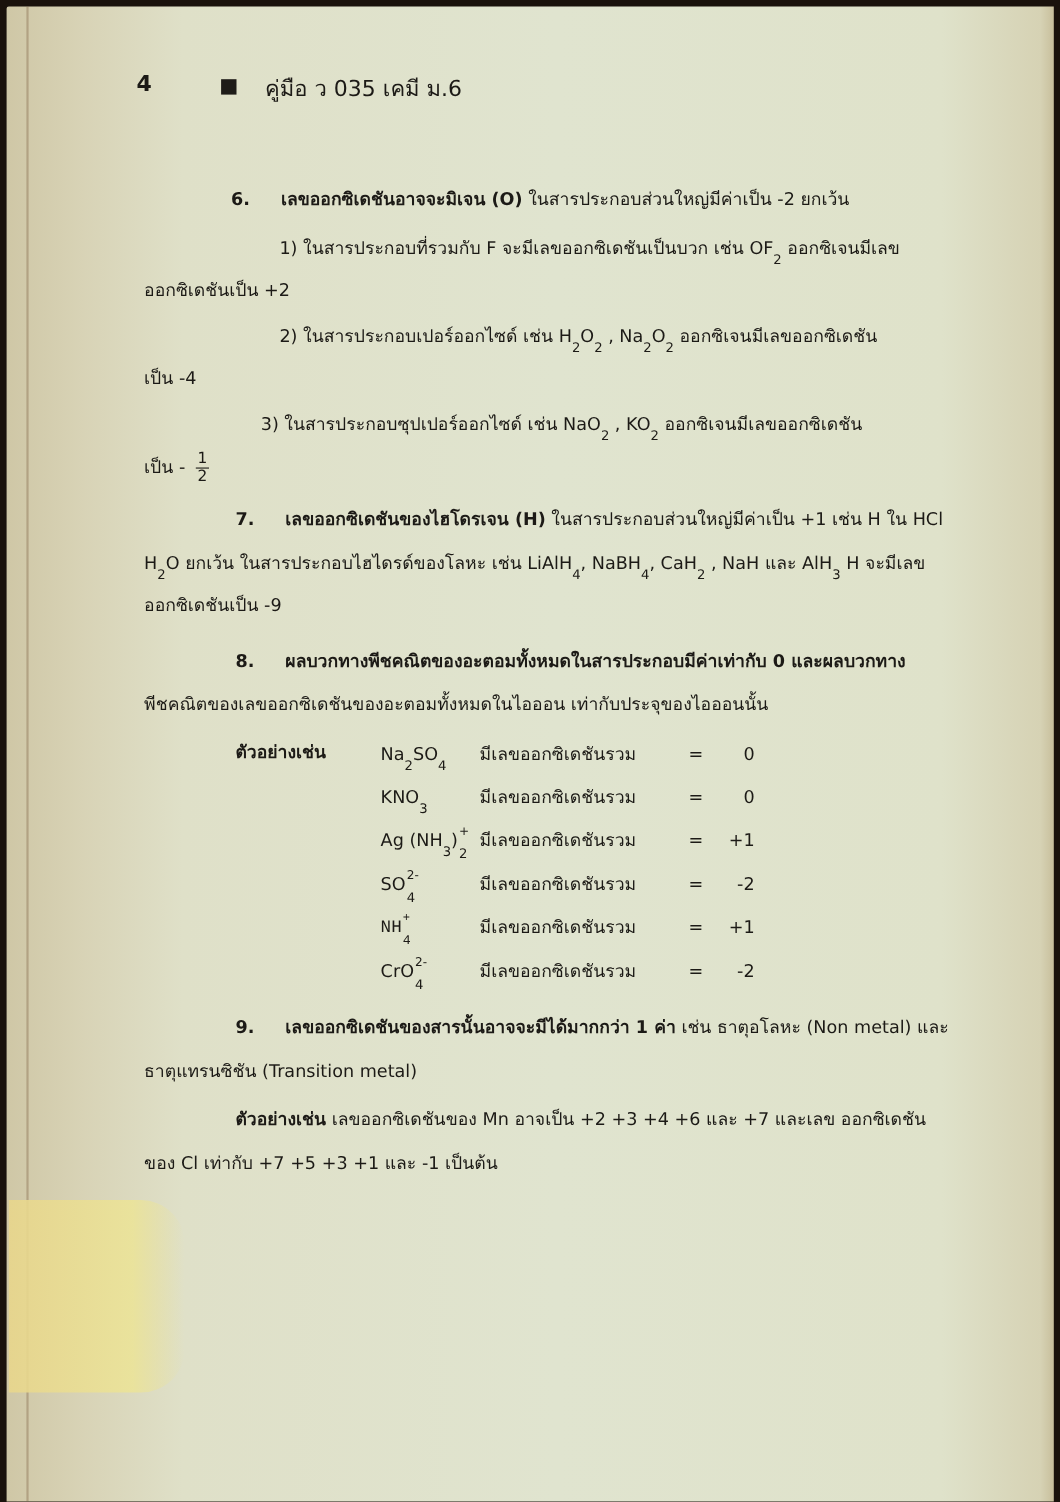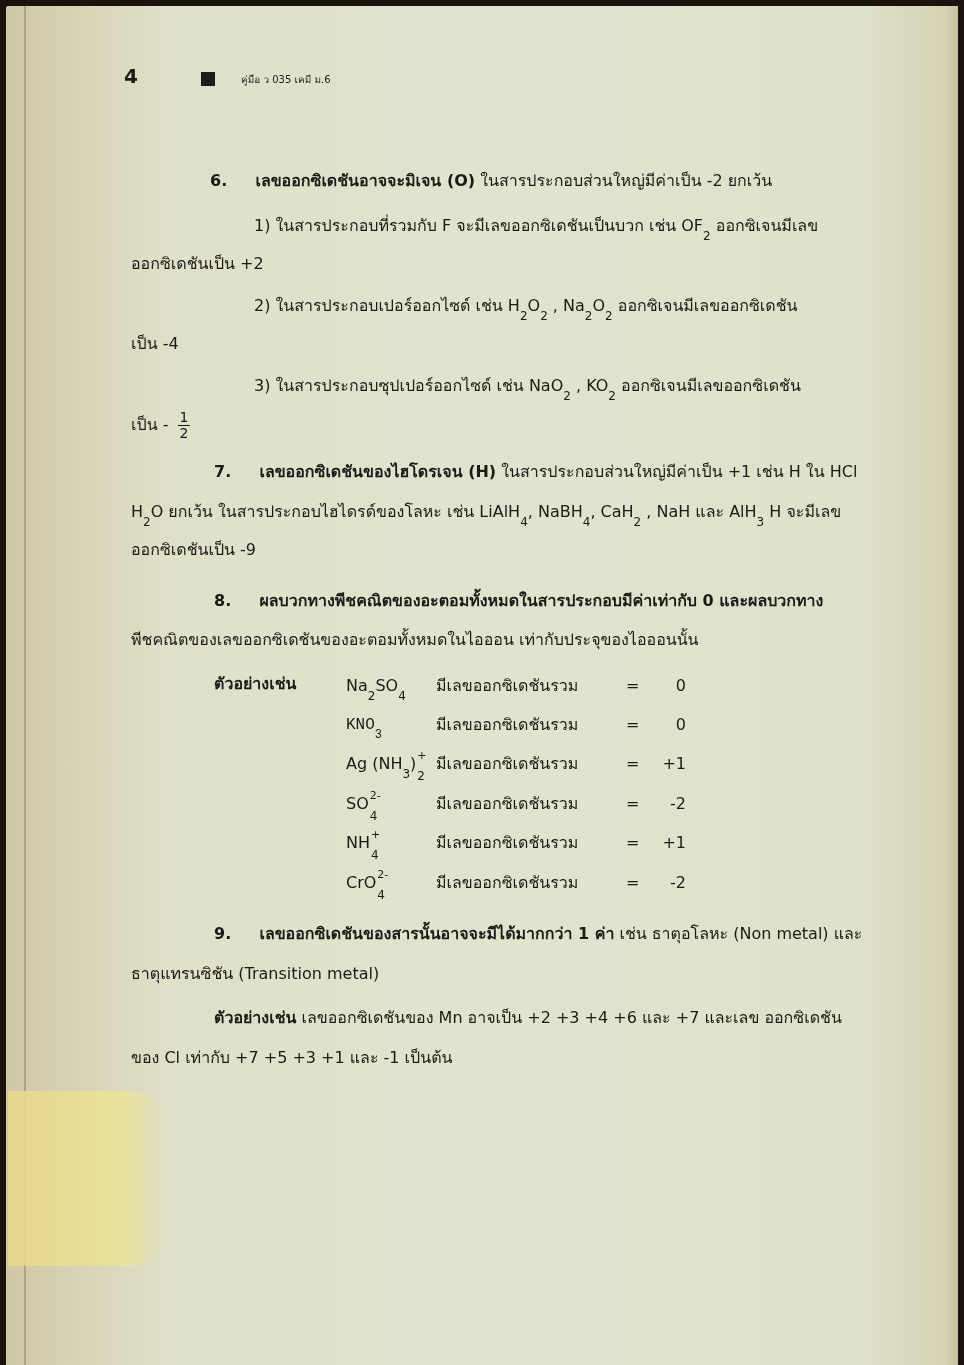--- a/index.html
+++ b/index.html
@@ -20,21 +20,21 @@
   }
   .page::after {
     content: ""; position: absolute; left: 2px; top: 1085px; width: 160px; height: 175px;
     background: linear-gradient(90deg, rgba(232,214,140,0.9), rgba(236,228,150,0.85) 70%, rgba(228,228,180,0));
     border-radius: 0 40px 40px 0;
   }
   .el { position: absolute; white-space: nowrap; font-size: 16px; line-height: 20px; }
   .bold { font-weight: bold; }
   .header-num { font-weight: bold; font-size: 20px; }
   .header-square { width: 14px; height: 14px; background: #1e1c18; }
-  .header-text { font-size: 10px; }
+  .header-text { font-size: 20px; }
   sub { font-size: 12px; vertical-align: -9px; line-height: 0; }
   .subsup { display: inline-block; position: relative; width: 12px; height: 20px; vertical-align: top; }
   .subsup .s1 { position: absolute; left: 1px; top: -8px; font-size: 11px; }
   .subsup .s2 { position: absolute; left: 1px; top: 12px; font-size: 12px; }
   .frac { display: inline-block; vertical-align: middle; text-align: center; font-size: 14px; line-height: 15px; margin-left: 4px; }
   .frac .num { display: block; border-bottom: 1px solid #1c1a16; padding: 0 2px; }
   .frac .den { display: block; }
   .ex-val { text-align: right; width: 40px; }
 </style>
 </head>
@@ -56,21 +56,21 @@
   <div class="el" style="left:248px; top:210px;">
     <span>1)  ในสารประกอบที่รวมกับ F จะมีเลขออกซิเดชันเป็นบวก   เช่น OF</span><sub>2</sub><span> ออกซิเจนมีเลข</span>
   </div>
   <div class="el" style="left:125px; top:248px;">ออกซิเดชันเป็น +2</div>
 
   <div class="el" style="left:248px; top:290px;">
     <span>2)  ในสารประกอบเปอร์ออกไซด์   เช่น   H</span><sub>2</sub><span>O</span><sub>2</sub><span> , Na</span><sub>2</sub><span>O</span><sub>2</sub><span> ออกซิเจนมีเลขออกซิเดชัน</span>
   </div>
   <div class="el" style="left:125px; top:328px;">เป็น -4</div>
 
-  <div class="el" style="left:248px; top:370px;">
+  <div class="el" style="left:231px; top:370px;">
     <span>3)  ในสารประกอบซุปเปอร์ออกไซด์   เช่น   NaO</span><sub>2</sub><span> ,  KO</span><sub>2</sub><span> ออกซิเจนมีเลขออกซิเดชัน</span>
   </div>
   <div class="el" style="left:125px; top:404px; line-height:30px;">
     <span>เป็น -</span>
     <span class="frac">
       <span class="num">1</span>
       <span class="den">2</span>
     </span>
   </div>
 
@@ -95,42 +95,42 @@
 
   <div>
 
     <div class="el" style="left:340px; top:670px;">
       <span>Na</span><sub>2</sub><span>SO</span><sub>4</sub>
     </div>
     <div class="el" style="left:430px; top:670px;">มีเลขออกซิเดชันรวม</div>
     <div class="el" style="left:620px; top:670px;">=</div>
     <div class="el ex-val" style="left:640px; top:670px;">0</div>
 
-    <div class="el" style="left:340px; top:709px;font-family:Liberation Mono, monospace;">
+    <div class="el" style="left:340px; top:709px;">
       <span>KNO</span><sub>3</sub>
     </div>
     <div class="el" style="left:430px; top:709px;">มีเลขออกซิเดชันรวม</div>
     <div class="el" style="left:620px; top:709px;">=</div>
     <div class="el ex-val" style="left:640px; top:709px;">0</div>
 
     <div class="el" style="left:340px; top:748px;">
       <span>Ag (NH</span><sub>3</sub><span>)</span><span class="subsup"><span class="s1">+</span><span class="s2">2</span></span>
     </div>
     <div class="el" style="left:430px; top:748px;">มีเลขออกซิเดชันรวม</div>
     <div class="el" style="left:620px; top:748px;">=</div>
     <div class="el ex-val" style="left:640px; top:748px;">+1</div>
 
     <div class="el" style="left:340px; top:788px;">
       <span>SO</span><span class="subsup" style="width:20px;"><span class="s1">2-</span><span class="s2">4</span></span>
     </div>
     <div class="el" style="left:430px; top:788px;">มีเลขออกซิเดชันรวม</div>
     <div class="el" style="left:620px; top:788px;">=</div>
     <div class="el ex-val" style="left:640px; top:788px;">-2</div>
 
-    <div class="el" style="left:340px; top:827px;">
+    <div class="el" style="left:340px; top:827px;font-family:Liberation Mono, monospace;">
       <span>NH</span><span class="subsup"><span class="s1">+</span><span class="s2">4</span></span>
     </div>
     <div class="el" style="left:430px; top:827px;">มีเลขออกซิเดชันรวม</div>
     <div class="el" style="left:620px; top:827px;">=</div>
     <div class="el ex-val" style="left:640px; top:827px;">+1</div>
 
     <div class="el" style="left:340px; top:867px;">
       <span>CrO</span><span class="subsup" style="width:20px;"><span class="s1">2-</span><span class="s2">4</span></span>
     </div>
     <div class="el" style="left:430px; top:867px;">มีเลขออกซิเดชันรวม</div>

